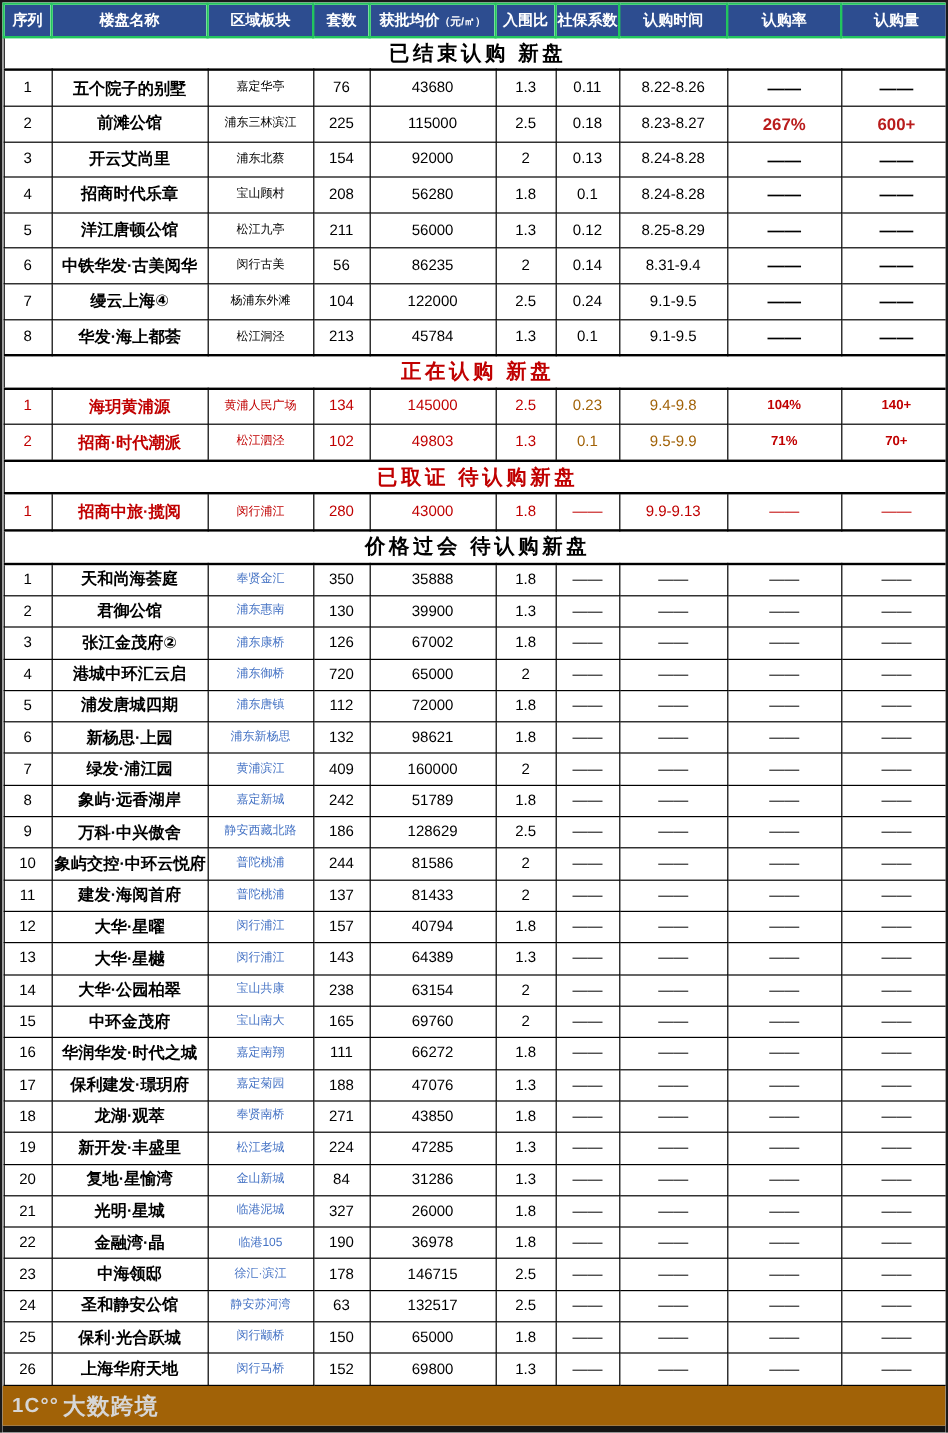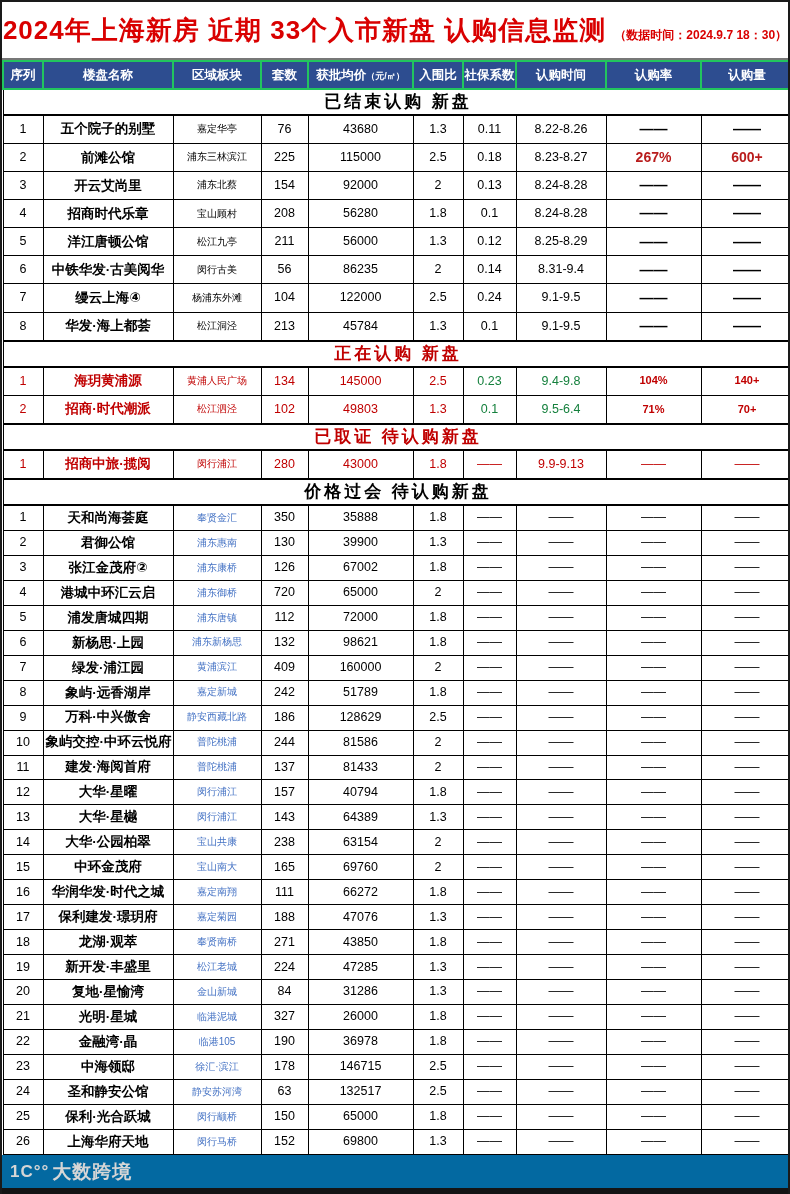--- a/index.html
+++ b/index.html
@@ -30,50 +30,46 @@
      padding:0 2px;white-space:nowrap;overflow:hidden;line-height:1.05;}
   .data-row .col-name{font-size:13.5px;font-weight:600;margin-left:17px;}
   .data-row .col-district{font-size:10px;}
   .section-row td{font-weight:bold;font-size:17px;letter-spacing:3px;height:23px;
                   border-top:2px solid #000;border-bottom:2px solid #000;}
   
   .style-ended td,.style-pending td{color:#000;}
   .sechead-ended,.sechead-pending{color:#000;}
   .sechead-active,.sechead-certified{color:var(--row-red);}
   .style-active td{color:var(--row-red);}
-  .style-active .col-social,.style-active .col-time{color:#15803d;}
+  .style-active .col-social,.style-active .col-time{color:#a16207;}
   .style-certified td{color:var(--row-red);}
   .style-pending .col-district{color:var(--district-blue);}
   
   .style-ended td,.style-active td,.style-certified td{height:26px;}
   .style-pending td{height:23px;}
   
   td.big{font-size:11px;font-weight:800;letter-spacing:0;}
   .style-ended td.big{color:#b91c1c;margin-top:28px;}
   .style-active td.big{color:var(--row-red);}
   
   .style-ended .col-rate,.style-ended .col-volume{font-weight:bold;font-size:14px;}
   
   .footer{height:33px;flex:0 0 auto;position:relative;display:flex;align-items:center;justify-content:flex-start;
-          background:#0369a1;}
+          background:#a16207;}
   .footer-text{font-size:16px;font-weight:bold;color:#000;}
   .watermark{position:absolute;left:8px;top:50%;transform:translateY(-50%);
              color:#d6d6d6;font-weight:bold;font-size:19px;letter-spacing:1px;display:flex;align-items:center;gap:3px;}
   .watermark .wm-logo{font-size:17px;font-weight:bold;}
   .bottom-bar{height:6px;flex:0 0 auto;background:#141414;}
 </style>
 </head>
 <body>
 
 <div class="app">
 
-  <div class="title-bar">
-    <span class="main-title">2024年上海新房 近期 33个入市新盘 认购信息监测</span>
-    <span class="title-note">（数据时间：2024.9.7 18：30）</span>
-  </div>
 
 
   <table>
     <colgroup>
       <col style="width:40px">
         <col style="width:130px">
         <col style="width:88px">
         <col style="width:47px">
       <col style="width:105px">
         <col style="width:50px">
@@ -212,21 +208,21 @@
           <td class="col-volume big">140+</td>
         </tr>
         <tr class="data-row style-active">
           <td class="col-seq">2</td>
           <td class="col-name">招商·时代潮派</td>
           <td class="col-district">松江泗泾</td>
           <td class="col-units">102</td>
           <td class="col-price">49803</td>
           <td class="col-ratio">1.3</td>
           <td class="col-social">0.1</td>
-          <td class="col-time">9.5-6.4</td>
+          <td class="col-time">9.5-9.9</td>
           <td class="col-rate big">71%</td>
           <td class="col-volume big">70+</td>
         </tr>
         <tr class="section-row">
           <td colspan="10" class="sechead-certified">已取证 待认购新盘</td>
         </tr>
         <tr class="data-row style-certified">
           <td class="col-seq">1</td>
           <td class="col-name">招商中旅·揽阅</td>
           <td class="col-district">闵行浦江</td>

